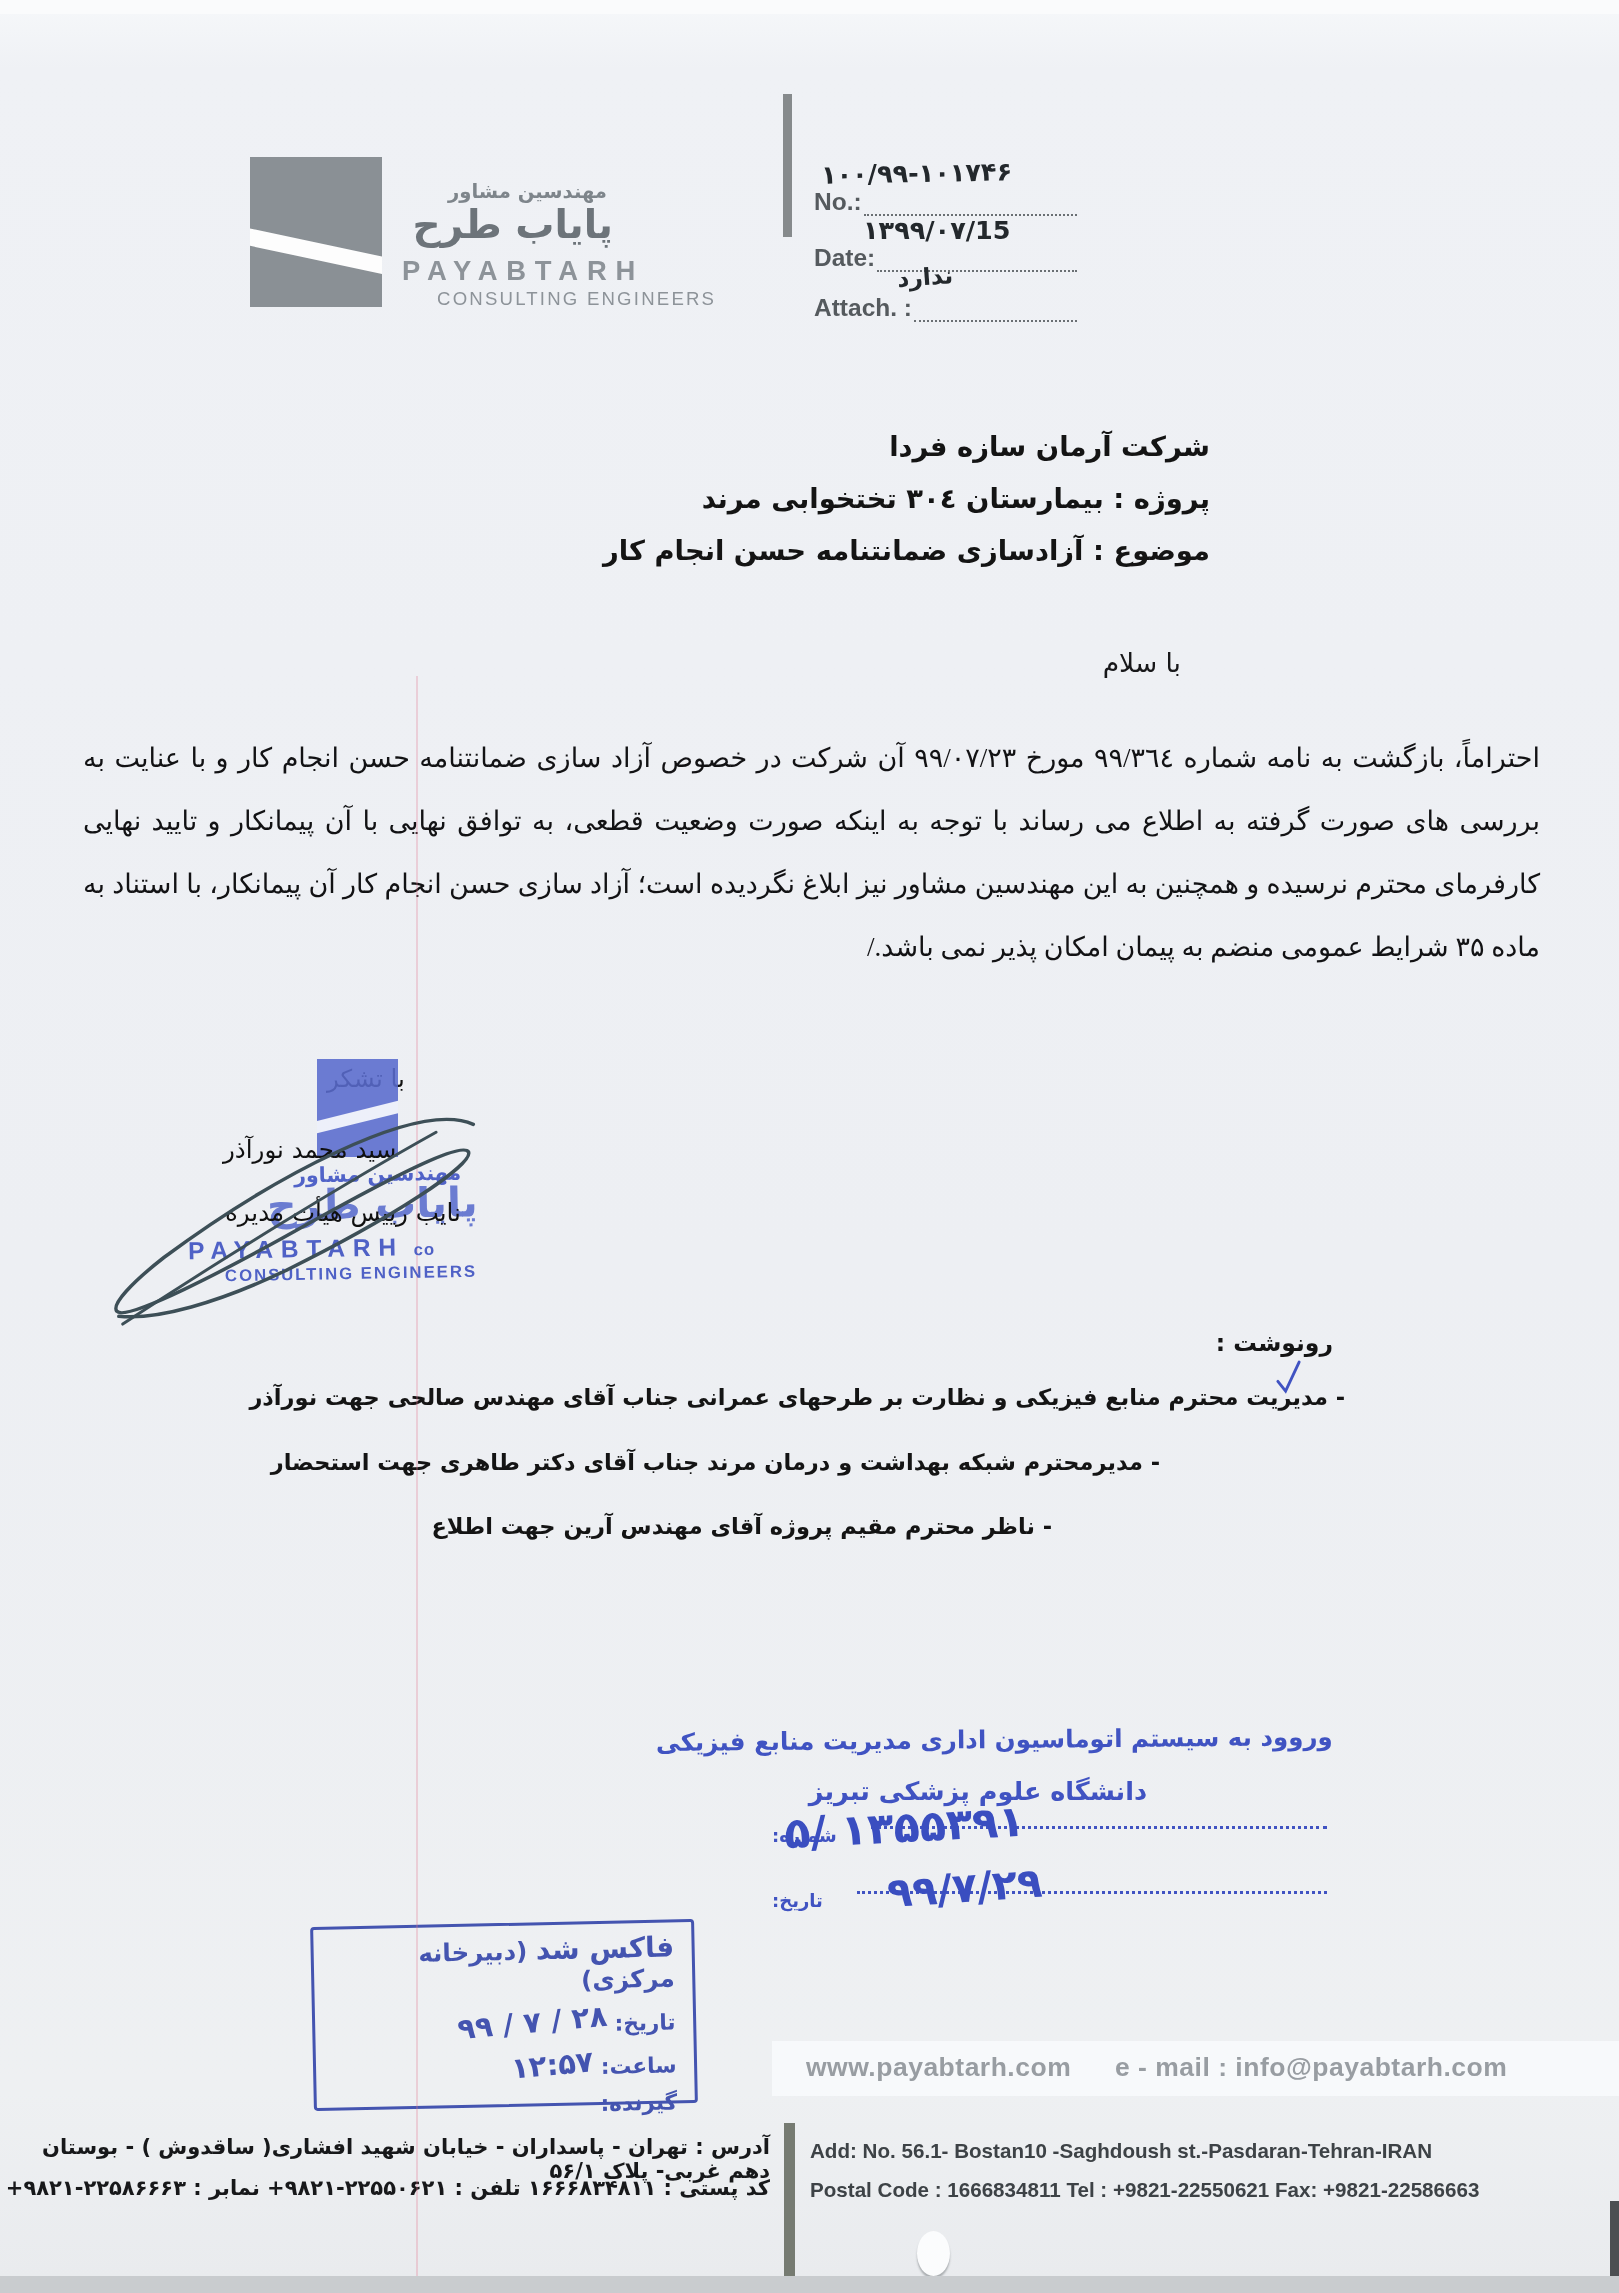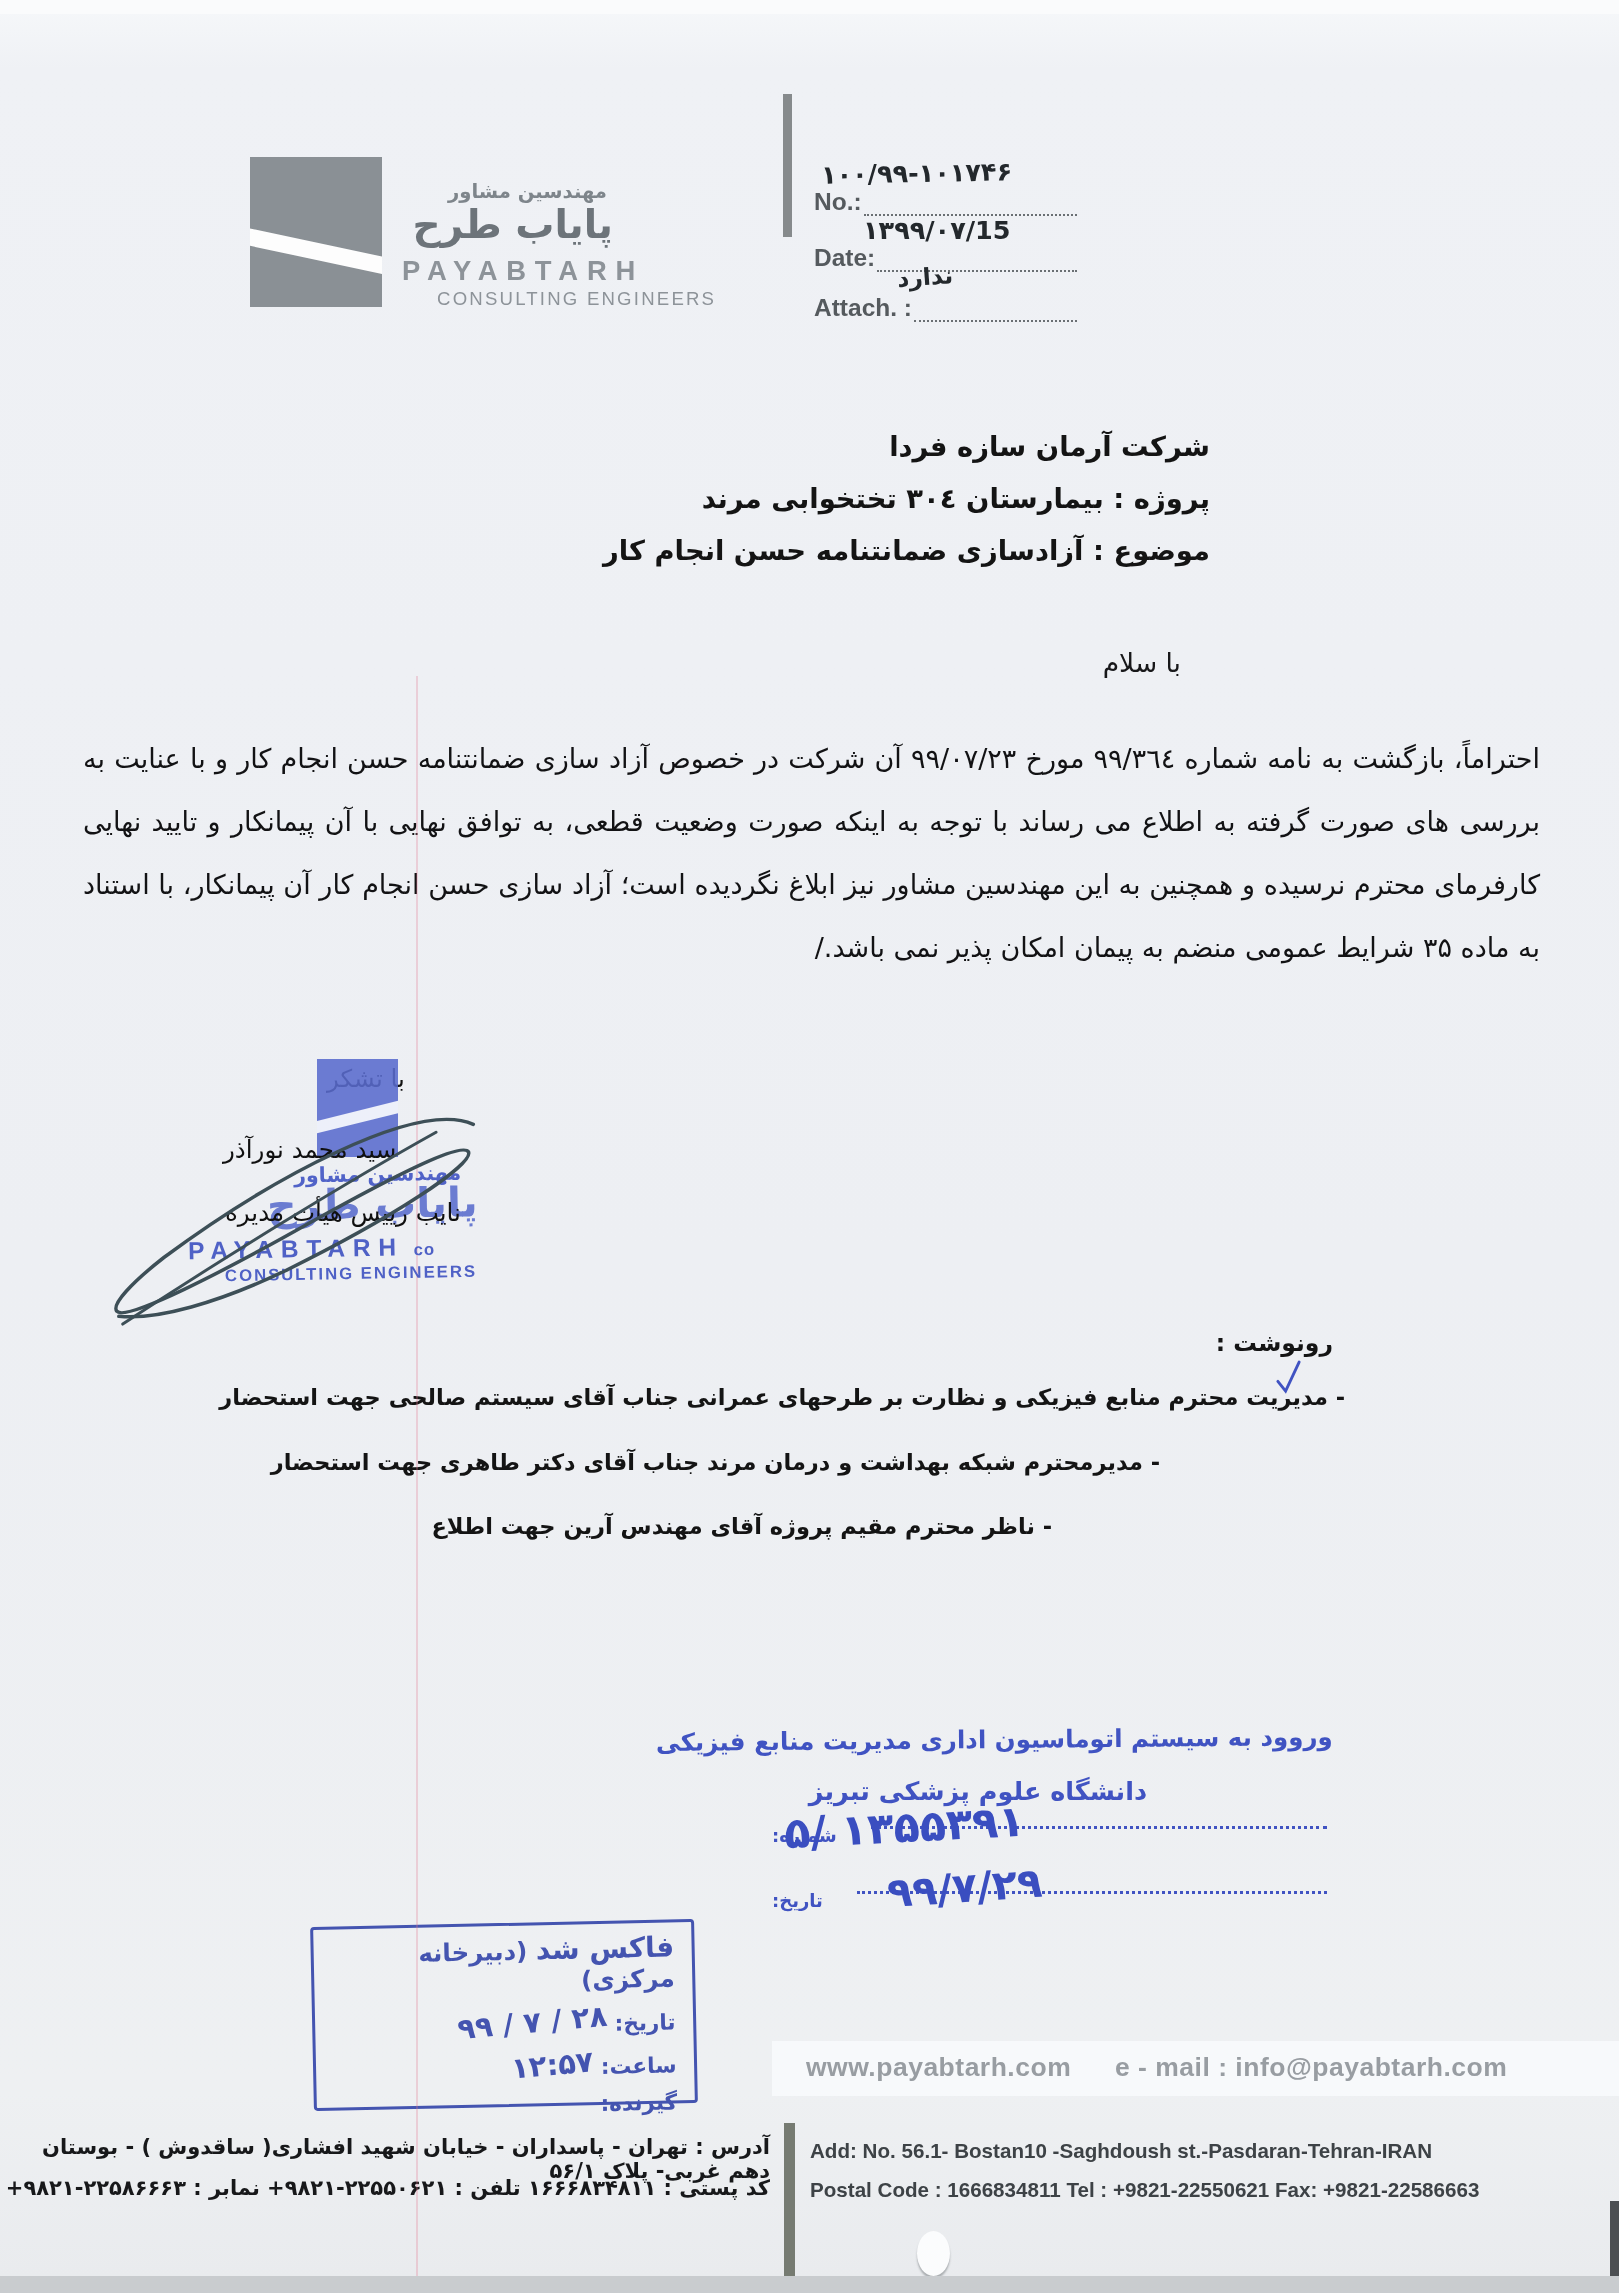--- a/index.html
+++ b/index.html
@@ -33,21 +33,21 @@
   .hand{color:#23282c;font-weight:bold;}
   .ref-val-no{left:821px;top:158px;font-size:25.5px;transform:rotate(-1deg);}
   .ref-val-date{left:863px;top:215px;font-size:25.5px;}
   .ref-val-attach{left:897px;top:263px;font-size:23.5px;transform:rotate(-4deg);}
 
   
   .recipient{right:409px;top:421px;text-align:right;font-weight:bold;font-size:27.4px;line-height:52px;color:#141414;}
 
   
   .salutation{right:438px;top:647px;font-size:26.5px;color:#18181a;}
-  .body-par{left:83px;top:727px;width:1457px;font-size:27px;line-height:63px;text-align:justify;color:#121214;}
+  .body-par{left:83px;top:727px;width:1457px;font-size:27px;line-height:63px;text-align:justify;color:#121214;font-family:Liberation Serif, serif;}
 
   
   .thanks{left:279px;top:1064px;font-size:24.5px;color:#111;margin-left:48px;}
   .sig-name{left:223px;top:1135px;font-size:24.5px;color:#101010;z-index:6;}
   .sig-title{left:225px;top:1198px;font-size:24.5px;color:#101010;z-index:6;}
   .stamp-square{left:317px;top:1059px;width:81px;height:98px;background:#5a6cce;opacity:.88;overflow:hidden;z-index:4;}
   .stamp-swoosh{position:absolute;left:-30%;top:52%;width:170%;height:11.8px;background:#eef1fb;transform:rotate(-14deg);}
   .stamp-fa1{left:294px;top:1162px;font-size:20.6px;font-weight:bold;color:#5163c8;transform:rotate(-1deg);z-index:3;}
   .stamp-fa2{left:267px;top:1180px;font-size:41px;font-weight:bold;color:#5568cc;opacity:.85;transform:rotate(-1deg);z-index:3;}
   .stamp-en1{left:188px;top:1235px;font-size:24.5px;font-weight:bold;letter-spacing:7.8px;color:#4f61c6;transform:rotate(-1deg);z-index:3;}
@@ -151,21 +151,21 @@
   <div class="abs en stamp-en2">CONSULTING ENGINEERS</div>
   <svg class="abs sig-svg" width="392" height="235" viewBox="0 0 400 240">
     <path d="M378 32 C 320 6, 170 88, 62 168 C 30 193, 8 216, 14 223 C 24 233, 120 184, 212 132 C 300 83, 366 50, 373 60 C 380 72, 295 128, 185 182 C 118 214, 55 232, 16 228" fill="none" stroke="#3d4f57" stroke-width="3.6" stroke-linecap="round"></path>
     <path d="M340 40 C 250 90, 120 170, 20 236" fill="none" stroke="#3d4f57" stroke-width="3" stroke-linecap="round"></path>
   </svg>
 
   <div class="abs fa cc-label">رونوشت :</div>
   <svg class="abs cc-check" width="29" height="39" viewBox="0 0 30 40">
     <path d="M4 24 L12 34 L26 4" fill="none" stroke="#4053c2" stroke-width="3" stroke-linecap="round"></path>
   </svg>
-  <div class="abs fa cc-item cc-1">- مدیریت محترم منابع فیزیکی و نظارت بر طرحهای عمرانی جناب آقای سیستم صالحی جهت استحضار</div>
+  <div class="abs fa cc-item cc-1">- مدیریت محترم منابع فیزیکی و نظارت بر طرحهای عمرانی جناب آقای مهندس صالحی جهت نورآذر</div>
   <div class="abs fa cc-item cc-2">- مدیرمحترم شبکه بهداشت و درمان مرند جناب آقای دکتر طاهری جهت استحضار</div>
   <div class="abs fa cc-item cc-3">- ناظر محترم مقیم پروژه آقای مهندس آرین جهت اطلاع</div>
 
   <div class="abs fa auto-blue auto-line1">وروود به سیستم اتوماسیون اداری مدیریت منابع فیزیکی</div>
   <div class="abs fa auto-blue auto-line2">دانشگاه علوم پزشکی تبریز</div>
   <div class="abs fa auto-blue auto-row auto-no-row">
     <span>شماره:</span>
       <span class="dots"></span>
   </div>
   <div class="abs ltr auto-no-val">۵/ ۱۳۵۵۳۹۱</div>

